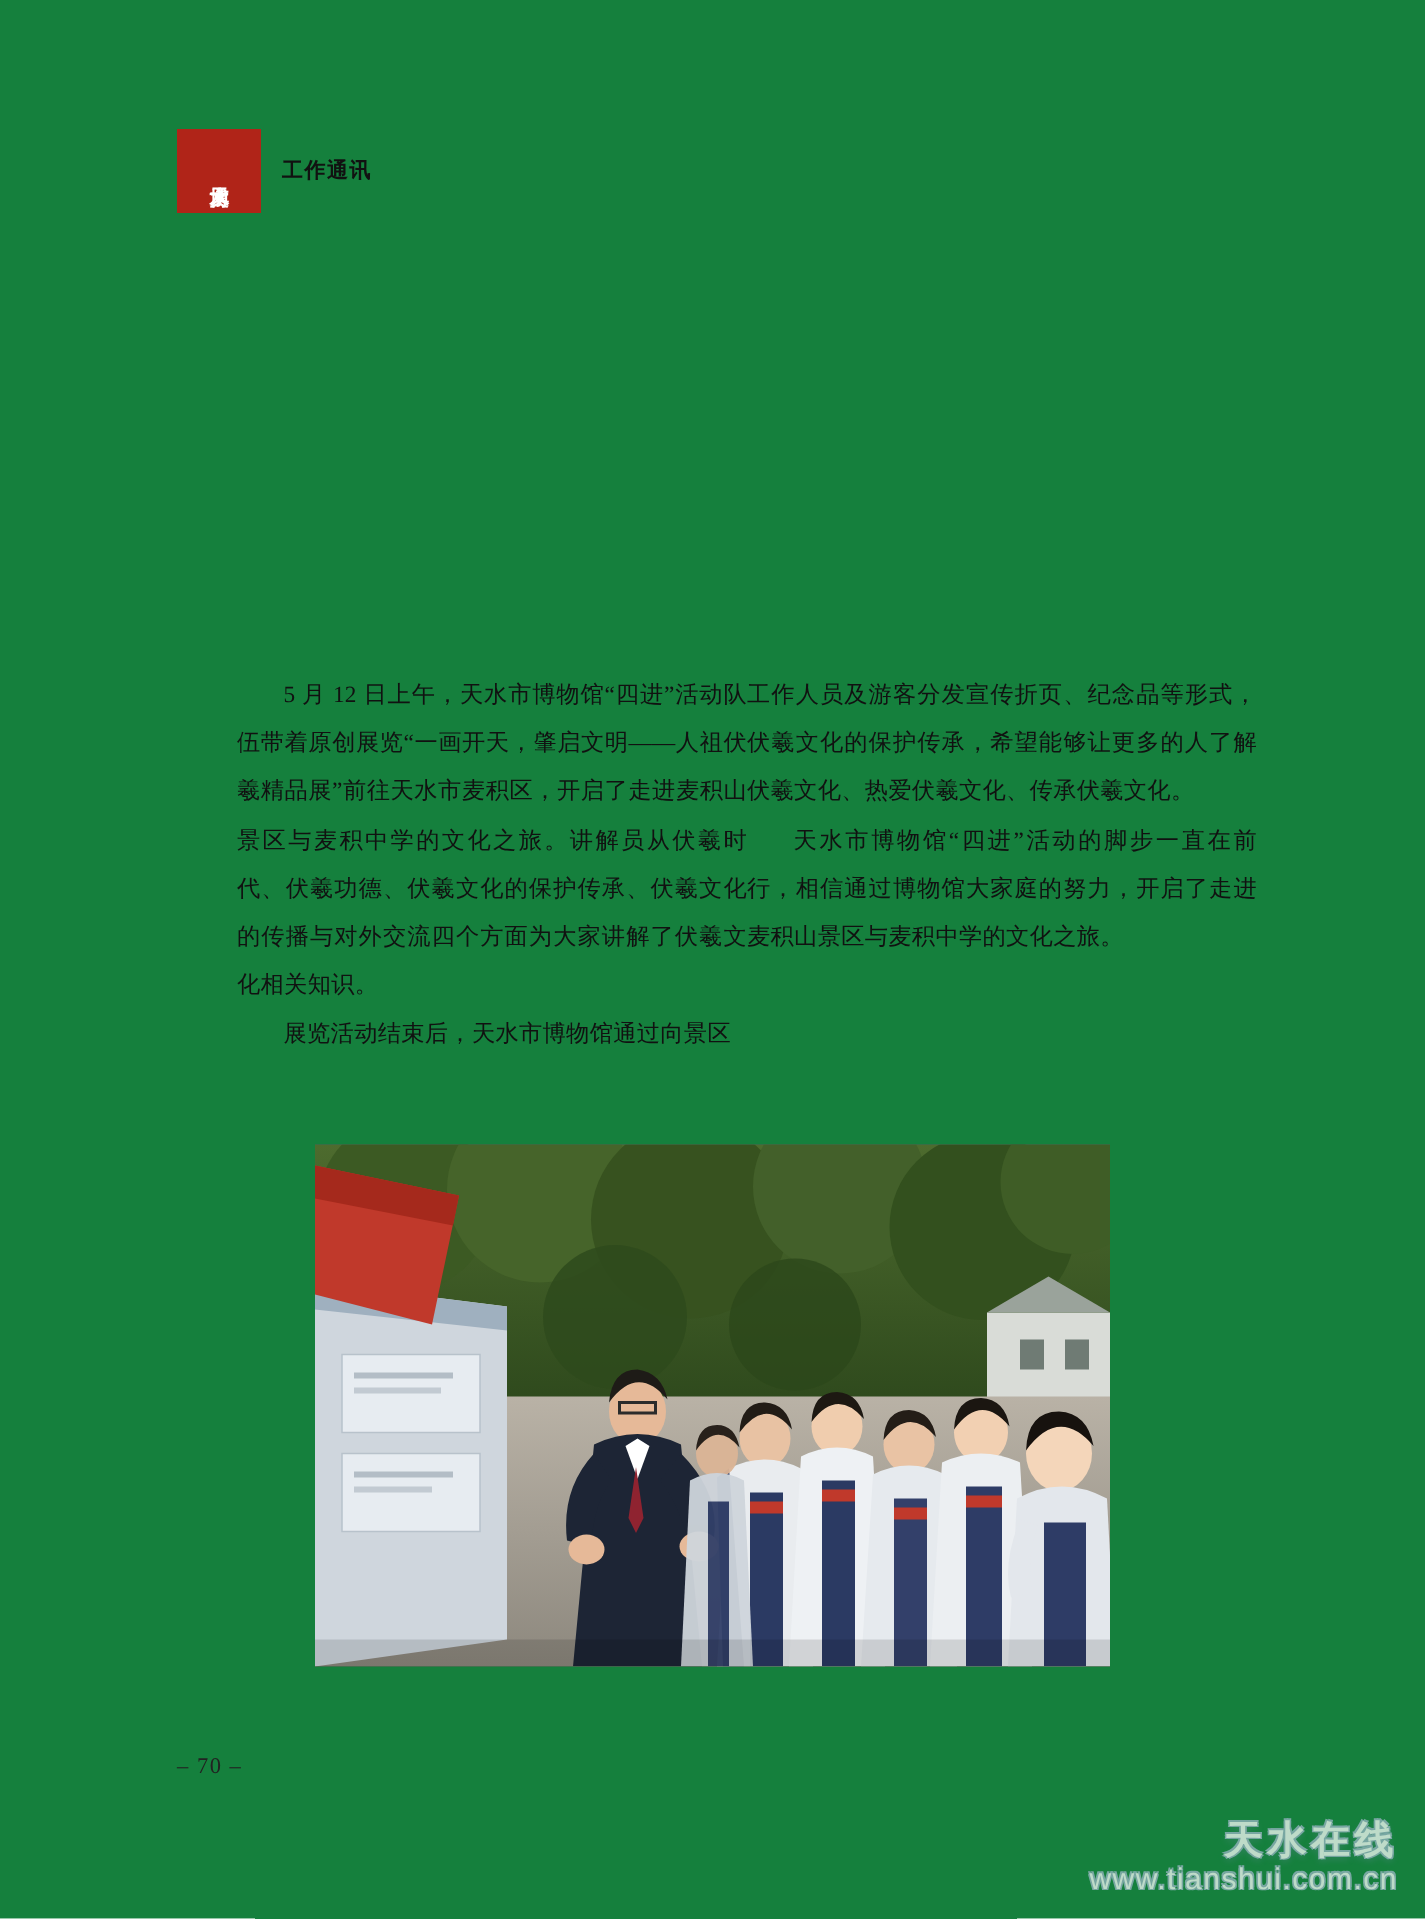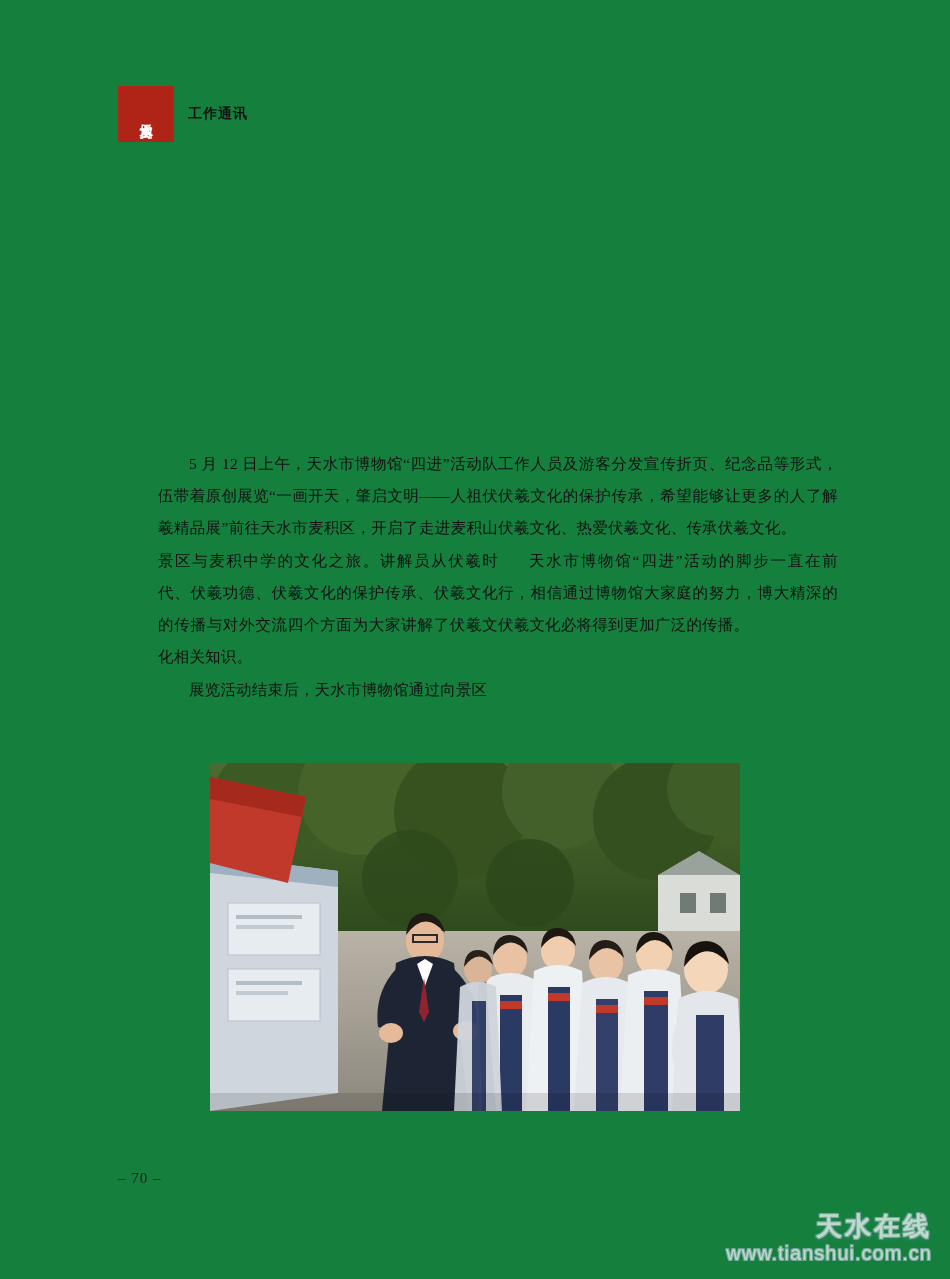--- a/index.html
+++ b/index.html
@@ -183,21 +183,21 @@
   <div class="title-block">
   </div>
 
   <div class="columns">
     <div class="col">
       <p class="indent">5 月 12 日上午，天水市博物馆“四进”活动队伍带着原创展览“一画开天，肇启文明——人祖伏羲精品展”前往天水市麦积区，开启了走进麦积山景区与麦积中学的文化之旅。讲解员从伏羲时代、伏羲功德、伏羲文化的保护传承、伏羲文化的传播与对外交流四个方面为大家讲解了伏羲文化相关知识。</p>
       <p class="indent">展览活动结束后，天水市博物馆通过向景区</p>
     </div>
     <div class="col">
       <p>工作人员及游客分发宣传折页、纪念品等形式，伏羲文化的保护传承，希望能够让更多的人了解伏羲文化、热爱伏羲文化、传承伏羲文化。</p>
-      <p class="indent">天水市博物馆“四进”活动的脚步一直在前行，相信通过博物馆大家庭的努力，博大精深的伏羲文化必将得到更加广泛的传播。</p>
+      <p class="indent">天水市博物馆“四进”活动的脚步一直在前行，相信通过博物馆大家庭的努力，开启了走进麦积山景区与麦积中学的文化之旅。</p>
     </div>
   </div>
 
   <div class="photo">
     <svg width="530" height="348" viewBox="0 0 530 348" xmlns="http://www.w3.org/2000/svg">
       <defs>
         <linearGradient id="sky" x1="0" y1="0" x2="0" y2="1">
           <stop offset="0%" stop-color="#cfe0ef"></stop>
           <stop offset="100%" stop-color="#eef3f6"></stop>
         </linearGradient>

